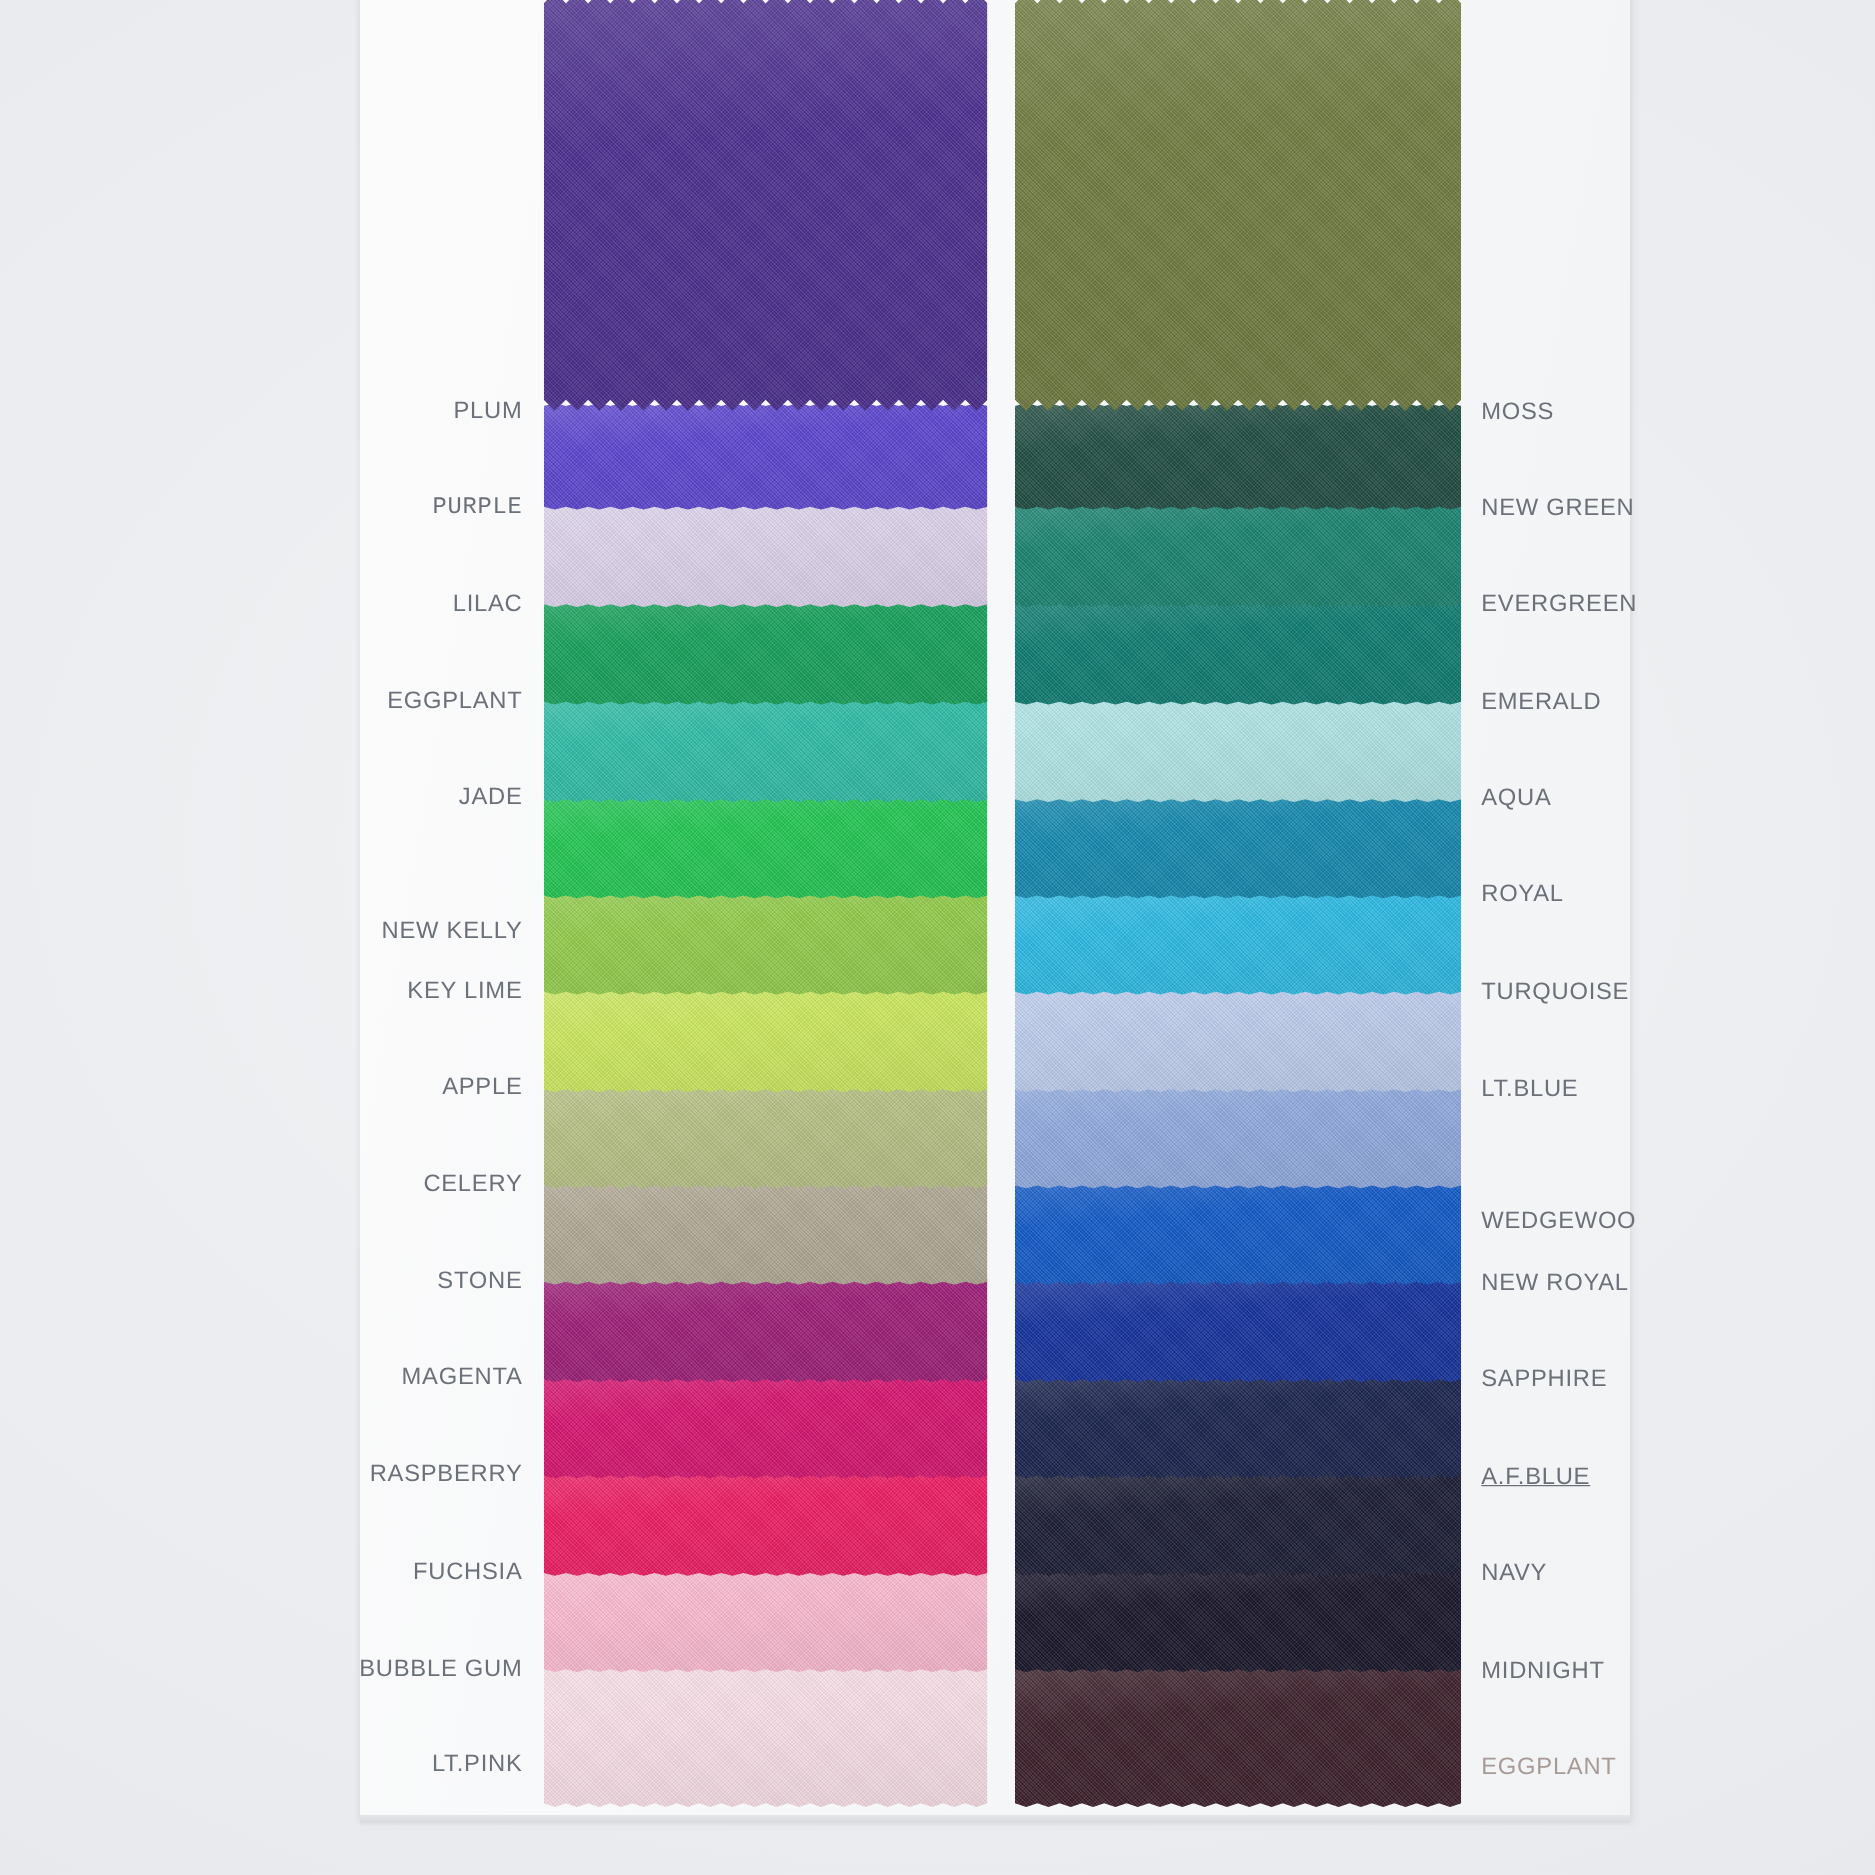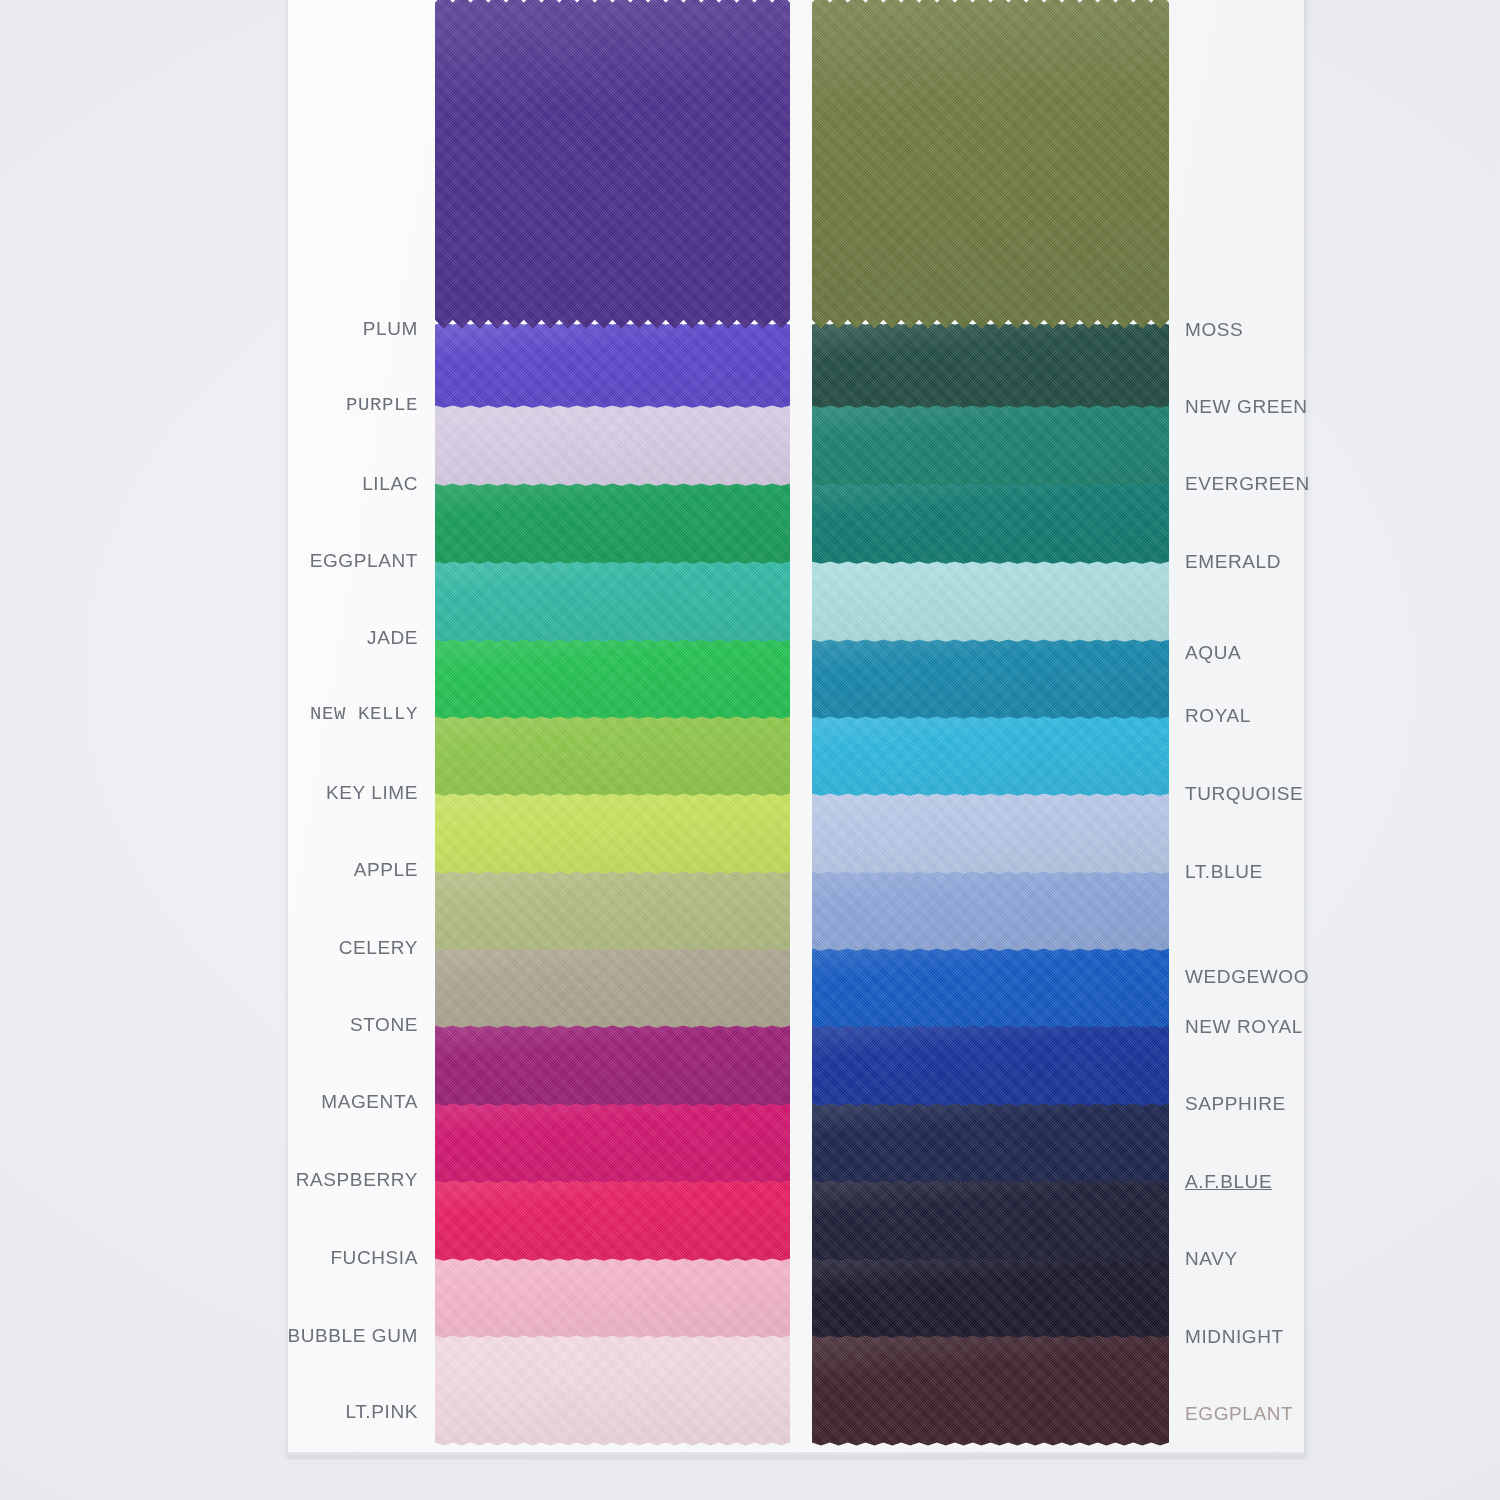--- a/index.html
+++ b/index.html
@@ -180,37 +180,37 @@
       <div class="swatch" title="MIDNIGHT" style="top: 1252px; height: 86px; background: rgb(24, 21, 41); z-index: 47;"></div>
       <div class="swatch" title="EGGPLANT" style="top: 1330px; height: 116px; background: rgb(59, 31, 42); z-index: 46;"></div>
     </div>
 
   <div id="labels-left">
       <div class="label label-left" style="top: 319px;">PLUM</div>
       <div class="label label-left" style="top: 396px; font-family: Liberation Mono, monospace;">PURPLE</div>
       <div class="label label-left" style="top: 474px;">LILAC</div>
       <div class="label label-left" style="top: 551px;">EGGPLANT</div>
       <div class="label label-left" style="top: 628px;">JADE</div>
-      <div class="label label-left" style="top: 705px; font-family: Liberation Mono, monospace;">NEW KELLY</div>
+      <div class="label label-left" style="top: 735px;">NEW KELLY</div>
       <div class="label label-left" style="top: 783px;">KEY LIME</div>
       <div class="label label-left" style="top: 860px;">APPLE</div>
       <div class="label label-left" style="top: 938px;">CELERY</div>
       <div class="label label-left" style="top: 1015px;">STONE</div>
       <div class="label label-left" style="top: 1092px;">MAGENTA</div>
       <div class="label label-left" style="top: 1170px;">RASPBERRY</div>
       <div class="label label-left" style="top: 1248px;">FUCHSIA</div>
       <div class="label label-left" style="top: 1326px;">BUBBLE GUM</div>
       <div class="label label-left" style="top: 1402px;">LT.PINK</div>
     </div>
   <div id="labels-right">
       <div class="label label-right" style="top: 320px;">MOSS</div>
       <div class="label label-right" style="top: 397px;">NEW GREEN</div>
       <div class="label label-right" style="top: 474px;">EVERGREEN</div>
       <div class="label label-right" style="top: 552px;">EMERALD</div>
-      <div class="label label-right" style="top: 643px;">AQUA</div>
+      <div class="label label-right" style="top: 629px;">AQUA</div>
       <div class="label label-right" style="top: 706px;">ROYAL</div>
       <div class="label label-right" style="top: 784px;">TURQUOISE</div>
       <div class="label label-right" style="top: 862px;">LT.BLUE</div>
       <div class="label label-right" style="top: 967px;">WEDGEWOO</div>
       <div class="label label-right" style="top: 1017px;">NEW ROYAL</div>
       <div class="label label-right" style="top: 1094px;">SAPPHIRE</div>
       <div class="label label-right" style="top: 1172px; text-decoration: underline;">A.F.BLUE</div>
       <div class="label label-right" style="top: 1249px;">NAVY</div>
       <div class="label label-right" style="top: 1327px;">MIDNIGHT</div>
       <div class="label label-right dim" style="top: 1404px;">EGGPLANT</div>

